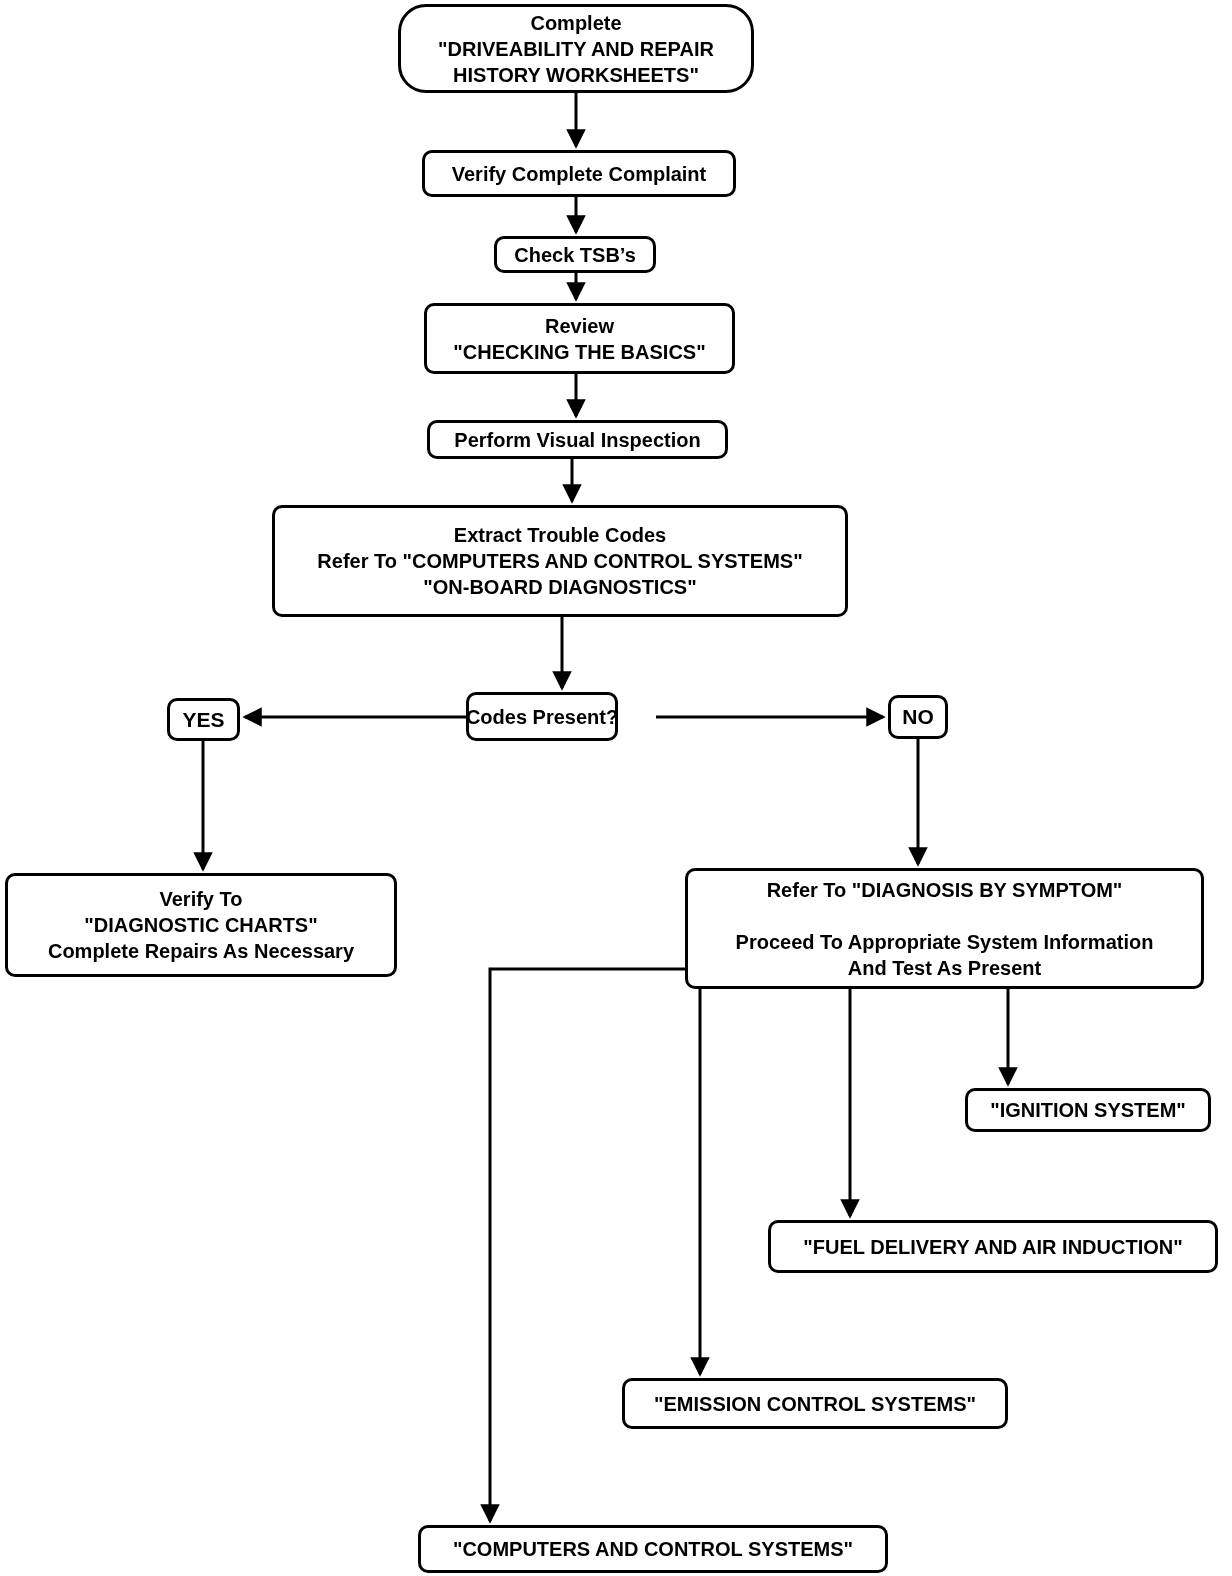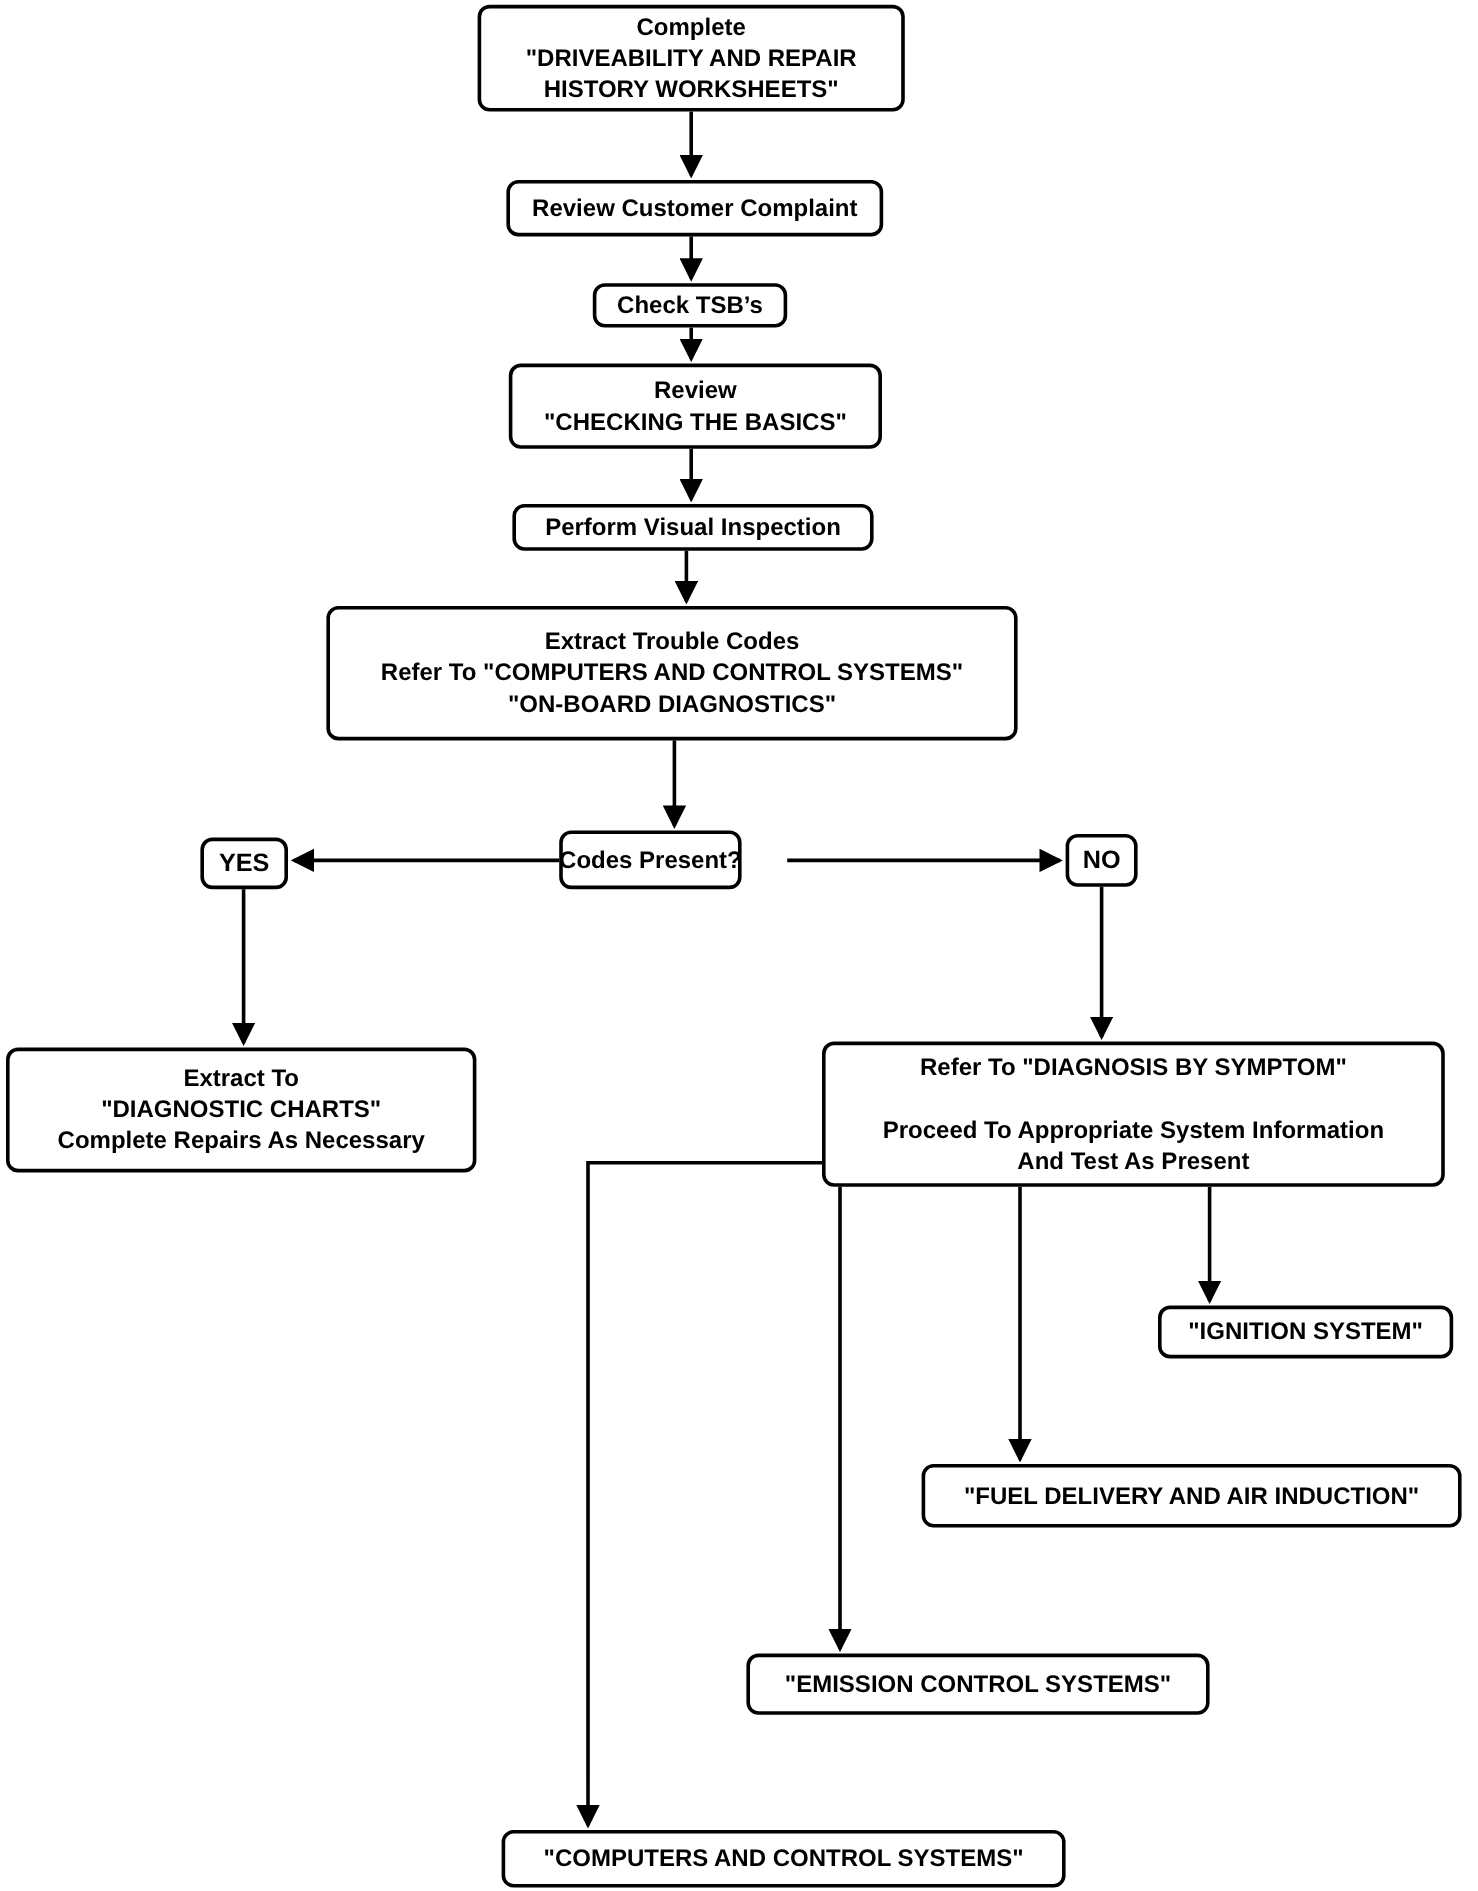--- a/index.html
+++ b/index.html
@@ -28,21 +28,21 @@
     text-align: center;
     font-weight: bold;
     color: #000;
     font-size: 20px;
     line-height: 26px;
     padding: 2px 6px;
   }
   .node .line { display: block; min-height: 26px; white-space: nowrap; }
   .small { font-size: 21px; }
   
-  #n-complete        { left: 398px; top: 4px;    width: 356px; height: 89px;  }
+  #n-complete        { left: 398px; top: 4px;    width: 356px; height: 89px; border-radius: 28px;  }
   #n-verify          { left: 422px; top: 150px;  width: 314px; height: 47px;  }
   #n-tsb             { left: 494px; top: 236px;  width: 162px; height: 37px;  }
   #n-review          { left: 424px; top: 303px;  width: 311px; height: 71px;  }
   #n-inspection      { left: 427px; top: 420px;  width: 301px; height: 39px;  }
   #n-extract         { left: 272px; top: 505px;  width: 576px; height: 112px; }
   #n-codes           { left: 466px; top: 692px;  width: 152px; height: 49px;  }
   #n-yes             { left: 167px; top: 698px;  width: 73px;  height: 43px;  }
   #n-no              { left: 888px; top: 695px;  width: 60px;  height: 44px;  }
   #n-charts          { left: 5px;   top: 873px;  width: 392px; height: 104px; }
   #n-symptom         { left: 685px; top: 868px;  width: 519px; height: 121px; }
@@ -80,21 +80,21 @@
     </g>
   </svg>
 
   <div class="node" id="n-complete">
     <span class="line">Complete</span>
     <span class="line">"DRIVEABILITY AND REPAIR</span>
     <span class="line">HISTORY WORKSHEETS"</span>
   </div>
 
   <div class="node" id="n-verify">
-    <span class="line">Review Customer Complaint</span>
+    <span class="line">Verify Complete Complaint</span>
   </div>
 
   <div class="node" id="n-tsb">
     <span class="line">Check TSB’s</span>
   </div>
 
   <div class="node" id="n-inspection">
     <span class="line">Perform Visual Inspection</span>
   </div>
 
@@ -115,21 +115,21 @@
 
   <div class="node small" id="n-yes">
     <span class="line">YES</span>
   </div>
 
   <div class="node small" id="n-no">
     <span class="line">NO</span>
   </div>
 
   <div class="node" id="n-charts">
-    <span class="line">Extract To</span>
+    <span class="line">Verify To</span>
     <span class="line">"DIAGNOSTIC CHARTS"</span>
     <span class="line">Complete Repairs As Necessary</span>
   </div>
 
   <div class="node" id="n-symptom">
     <span class="line">Refer To "DIAGNOSIS BY SYMPTOM"</span>
     <span class="line"></span>
     <span class="line">Proceed To Appropriate System Information</span>
     <span class="line">And Test As Present</span>
   </div>

